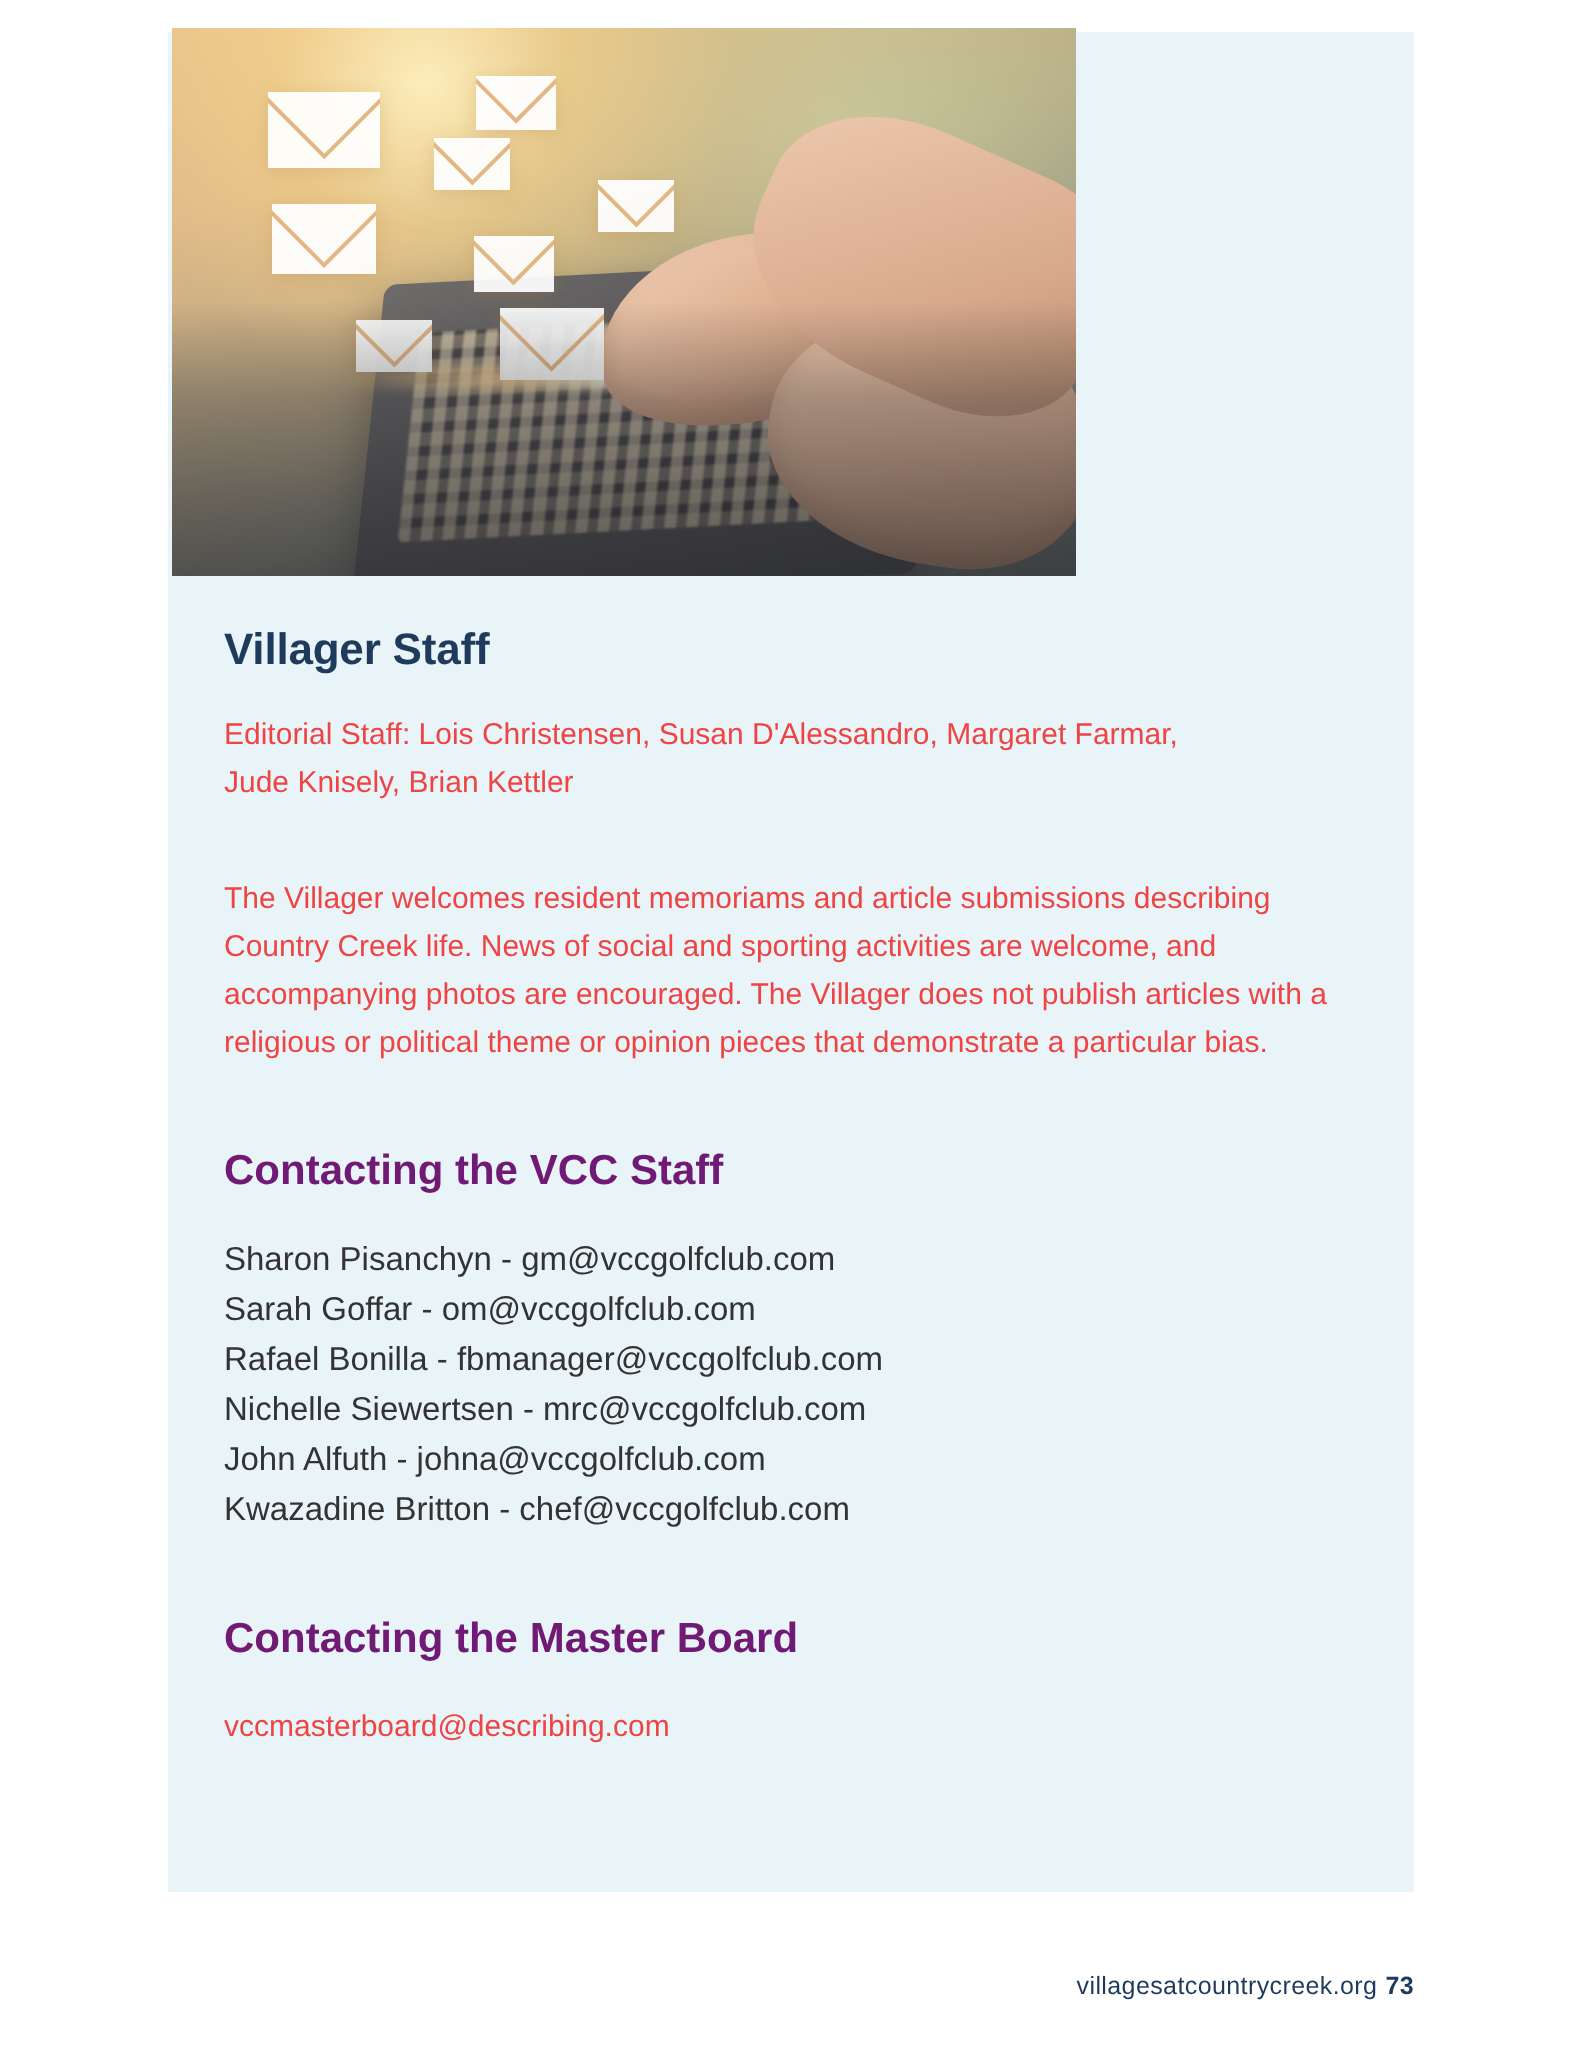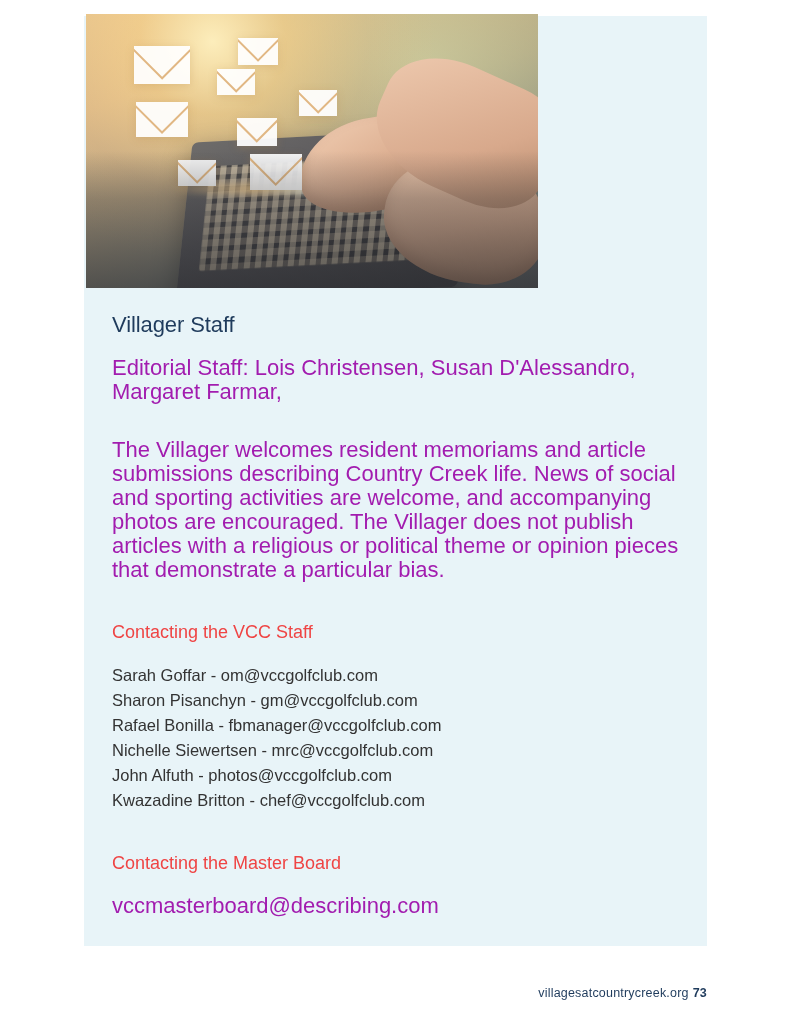--- a/index.html
+++ b/index.html
@@ -166,47 +166,47 @@
   }
   .body-block {
     position: absolute;
     left: 112px;
     top: 312px;
     width: 575px;
     color: #2b2b2b;
   }
   h2.section-heading {
     font-size: 22px;
-    font-weight: normal;
+    font-weight: bold;
     color: #1f3b5c;
     margin: 0 0 18px 0;
     letter-spacing: -0.1px;
   }
   .para {
-    font-size: 22px;
+    font-size: 15px;
     line-height: 24px;
-    color: #a21caf;
+    color: #ef4444;
     margin: 0;
   }
   .gap-md { height: 34px; }
   .gap-lg { height: 40px; }
   .contact-list {
     list-style: none;
     margin: 0;
     padding: 0;
   }
   .contact-list li {
     font-size: 16.5px;
     line-height: 25px;
     color: #333333;
   }
   .heading2 {
-    font-size: 18px;
-    font-weight: normal;
-    color: #ef4444;
+    font-size: 21px;
+    font-weight: bold;
+    color: #701a75;
     margin: 0 0 20px 0;
   }
 </style>
 </head>
 <body>
 
 <div class="page">
 
   <div class="content-panel"></div>
 
@@ -245,35 +245,36 @@
           <div class="flap"></div>
         </div>
     </div>
   </div>
 
   <div class="body-block">
 
     <h2 class="section-heading">Villager Staff</h2>
 
     <p class="para">Editorial Staff: Lois Christensen, Susan D'Alessandro, Margaret Farmar,</p>
+    <p class="para">Jude Knisely, Brian Kettler</p>
 
     <div class="gap-md"></div>
 
     <p class="para">The Villager welcomes resident memoriams and article submissions describing Country Creek life. News of social and sporting activities are welcome, and accompanying photos are encouraged. The Villager does not publish articles with a religious or political theme or opinion pieces that demonstrate a particular bias.</p>
 
     <div class="gap-lg"></div>
 
     <h2 class="heading2">Contacting the VCC Staff</h2>
 
     <ul class="contact-list">
+      <li>Sharon Pisanchyn - gm@vccgolfclub.com</li>
       <li>Sarah Goffar - om@vccgolfclub.com</li>
-      <li>Sharon Pisanchyn - gm@vccgolfclub.com</li>
       <li>Rafael Bonilla - fbmanager@vccgolfclub.com</li>
       <li>Nichelle Siewertsen - mrc@vccgolfclub.com</li>
-      <li>John Alfuth - photos@vccgolfclub.com</li>
+      <li>John Alfuth - johna@vccgolfclub.com</li>
       <li>Kwazadine Britton - chef@vccgolfclub.com</li>
     </ul>
 
     <div class="gap-lg"></div>
 
     <h2 class="heading2">Contacting the Master Board</h2>
 
     <p class="para">vccmasterboard@describing.com</p>
 
   </div>

